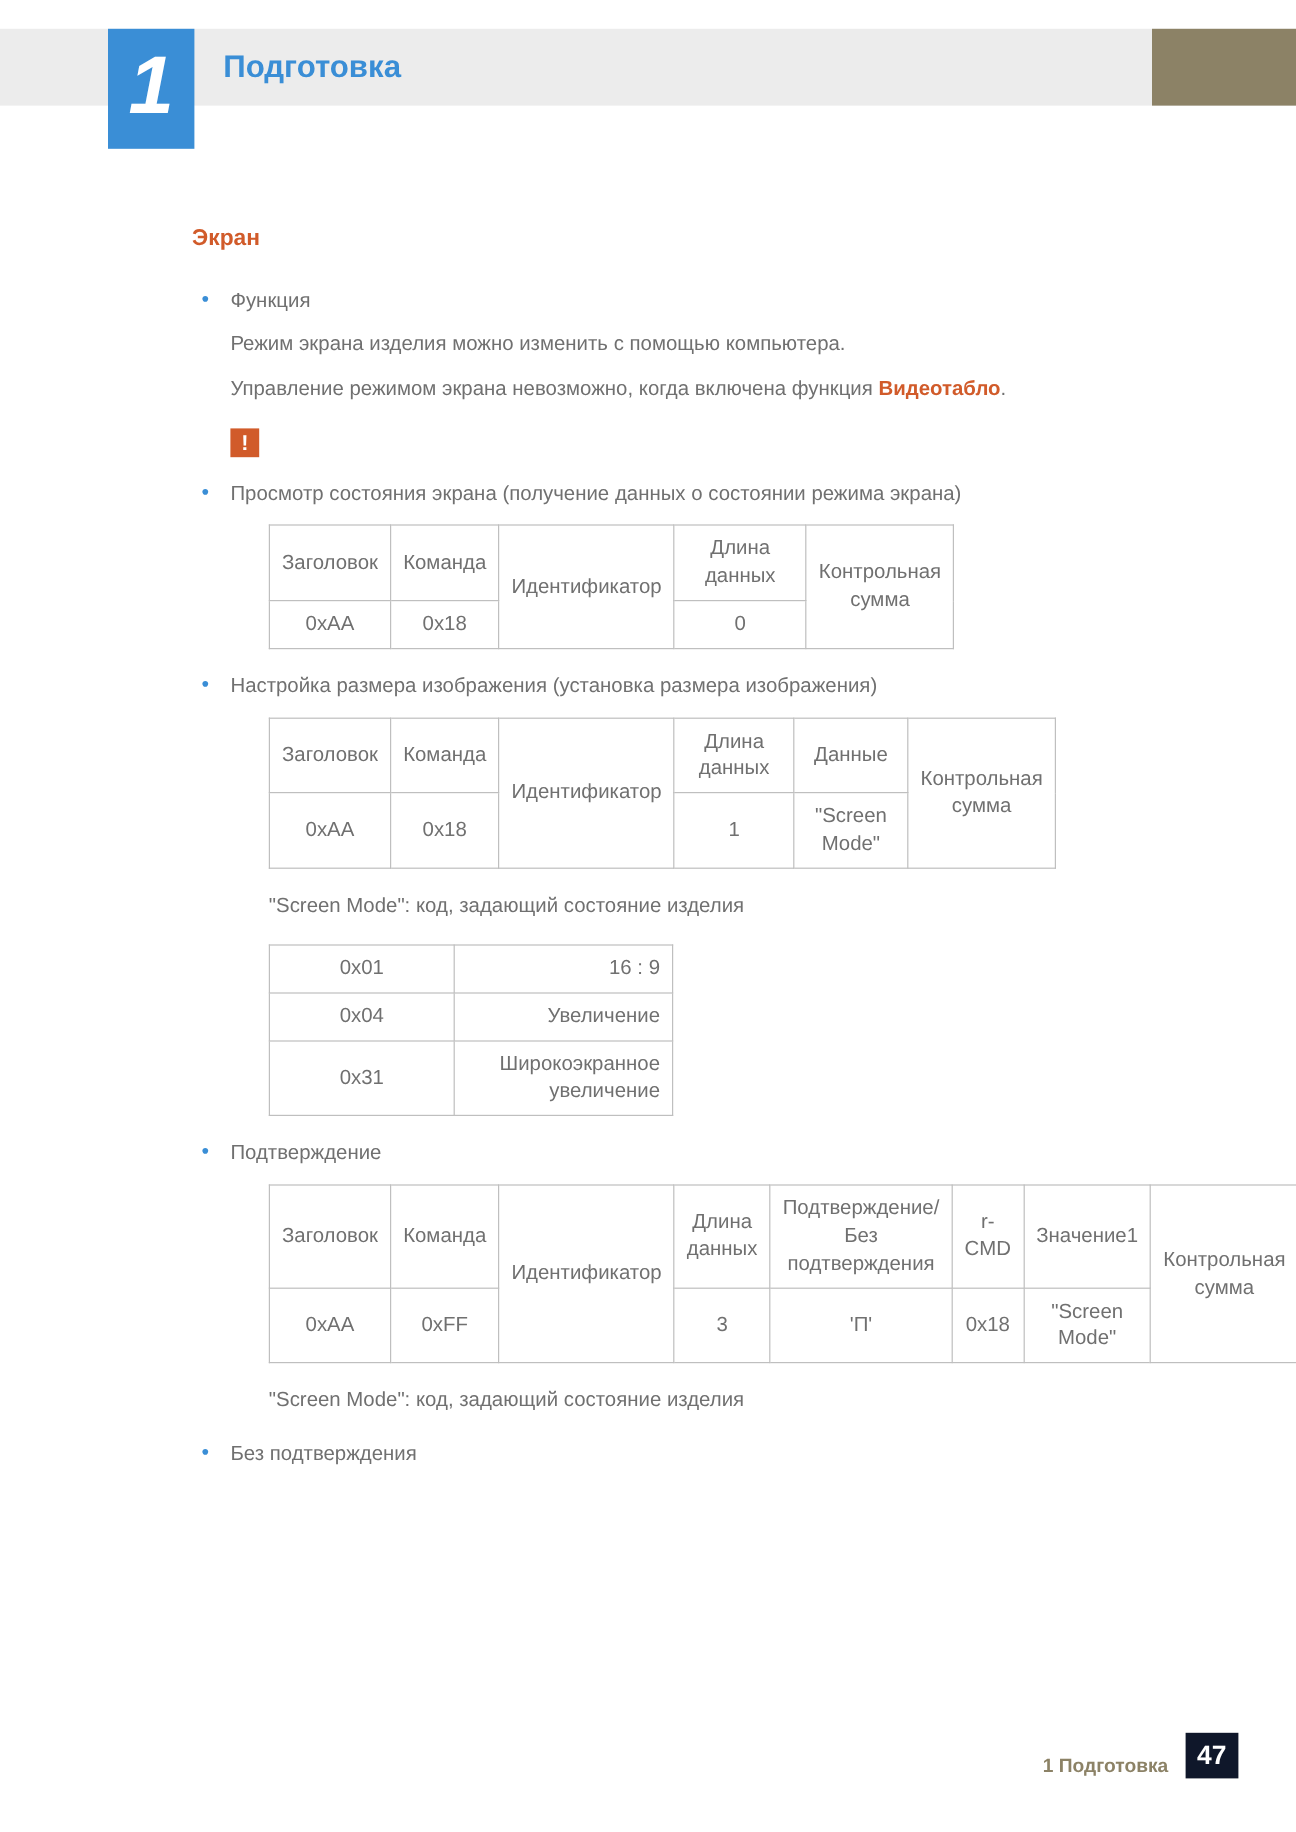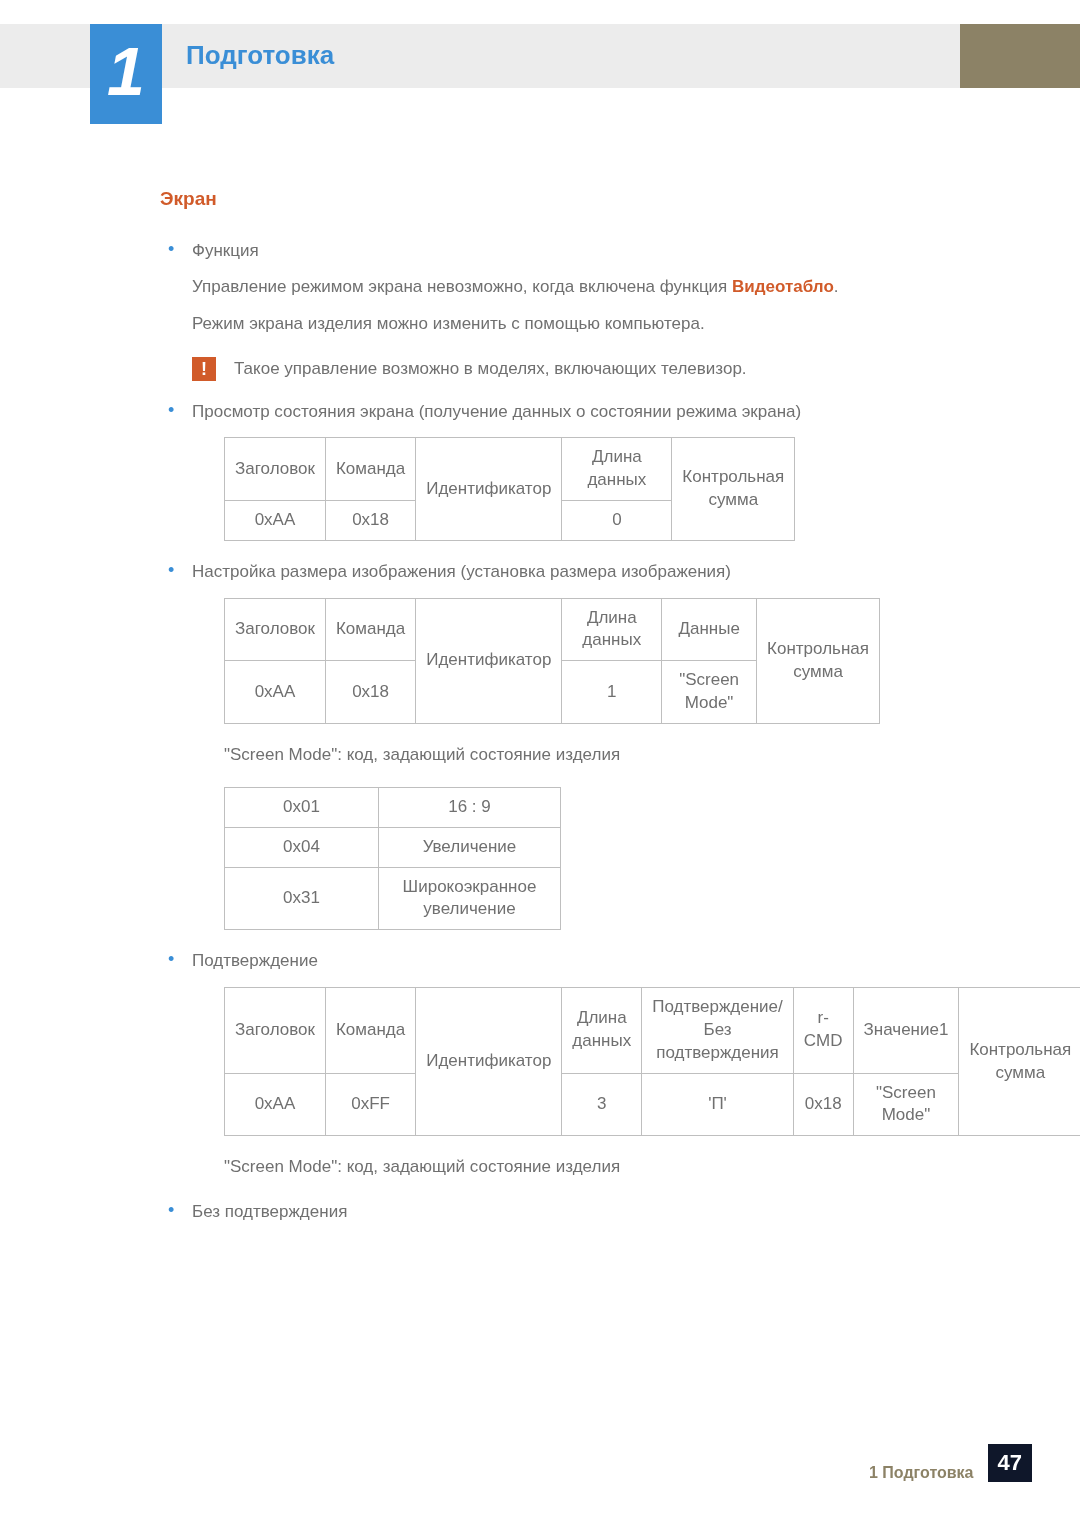--- a/index.html
+++ b/index.html
@@ -17,21 +17,21 @@
   ul.bul > li::before { content: '•'; position: absolute; left: 8px; top: 1px; color: #3a8ed6; font-size: 18px; }
   .body-txt { color: #707070; font-size: 17px; line-height: 1.55; }
   .emph { color: #d15b2a; font-weight: 700; }
   .note-row { display: flex; align-items: flex-start; margin: 20px 0 18px; }
   .note-icon { width: 24px; height: 24px; background: #d15b2a; color: #fff; font-weight: 700; font-size: 18px; display: flex; align-items: center; justify-content: center; margin-right: 18px; margin-left: 32px; flex: 0 0 24px; }
   .note-text { color: #707070; font-size: 17px; line-height: 1.4; }
   table { border-collapse: collapse; margin: 12px 0 18px 32px; color: #707070; font-size: 17px; }
   table td { border: 1px solid #bfbfbf; padding: 8px 10px; text-align: center; vertical-align: middle; line-height: 1.35; }
   .t1 td:nth-child(1){ width:98px;} .t1 td:nth-child(2){width:90px;} .t1 td:nth-child(3){width:110px;} .t1 td:nth-child(4){width:92px;} .t1 td:nth-child(5){width:112px;}
   .t2 td:nth-child(1){width:98px;} .t2 td:nth-child(2){width:88px;} .t2 td:nth-child(3){width:108px;} .t2 td:nth-child(4){width:90px;} .t2 td:nth-child(5){width:100px;} .t2 td:nth-child(6){width:112px;}
-  .t3 td:nth-child(1){width:154px;} .t3 td:nth-child(2){width:182px;}
+  .t3 td:nth-child(1){width:154px;} .t3 td:nth-child(2){width:182px;text-align:right;}
   .t4 td:nth-child(1){width:82px;} .t4 td:nth-child(2){width:80px;} .t4 td:nth-child(3){width:64px;} .t4 td:nth-child(4){width:86px;} .t4 td:nth-child(5){width:108px;} .t4 td:nth-child(6){width:68px;} .t4 td:nth-child(7){width:80px;} .t4 td:nth-child(8){width:76px;}
   .para-indent { margin-left: 32px; margin-bottom: 18px; }
   .footer { position: absolute; right: 48px; bottom: 45px; display: flex; align-items: flex-end; }
   .footer-text { color: #8c8266; font-weight: 700; font-size: 16px; margin-right: 14px; }
   .footer-badge { background: #0f172a; color: #fff; font-size: 22px; font-weight: 700; padding: 6px 10px; }
 </style>
 </head>
 <body>
 
 <div class="page">
@@ -41,30 +41,29 @@
     <span>1</span>
   </div>
   <div class="chapter-title">Подготовка</div>
 
   <div class="content">
     <div class="section-title">Экран</div>
 
     <ul class="bul">
       <li>
         <div class="body-txt">Функция</div>
+        <div class="body-txt" style="margin-top:10px;">Режим экрана изделия можно изменить с помощью компьютера.</div>
         <div class="body-txt" style="margin-top:10px;">
           <span>Управление режимом экрана невозможно, когда включена функция </span><span class="emph">Видеотабло</span><span>.</span>
         </div>
-        <div class="body-txt" style="margin-top:10px;">Режим экрана изделия можно изменить с помощью компьютера.</div>
       </li>
     </ul>
 
     <div class="note-row">
       <div class="note-icon">!</div>
-      <div class="note-text">Такое управление возможно в моделях, включающих телевизор.</div>
     </div>
 
     <ul class="bul">
       <li>
         <div class="body-txt">Просмотр состояния экрана (получение данных о состоянии режима экрана)</div>
         <table class="t1">
           <tbody>
               <tr>
             <td rowspan="1">Заголовок</td>
             <td>Команда</td>

